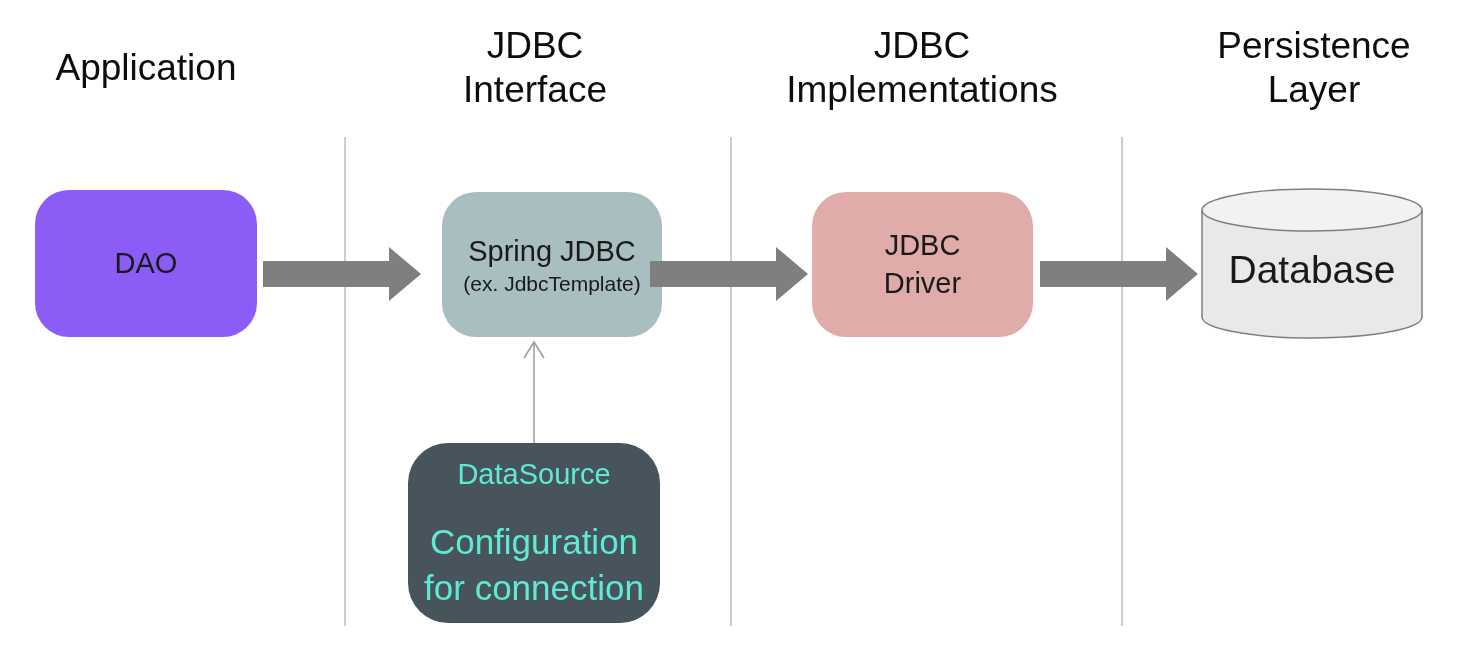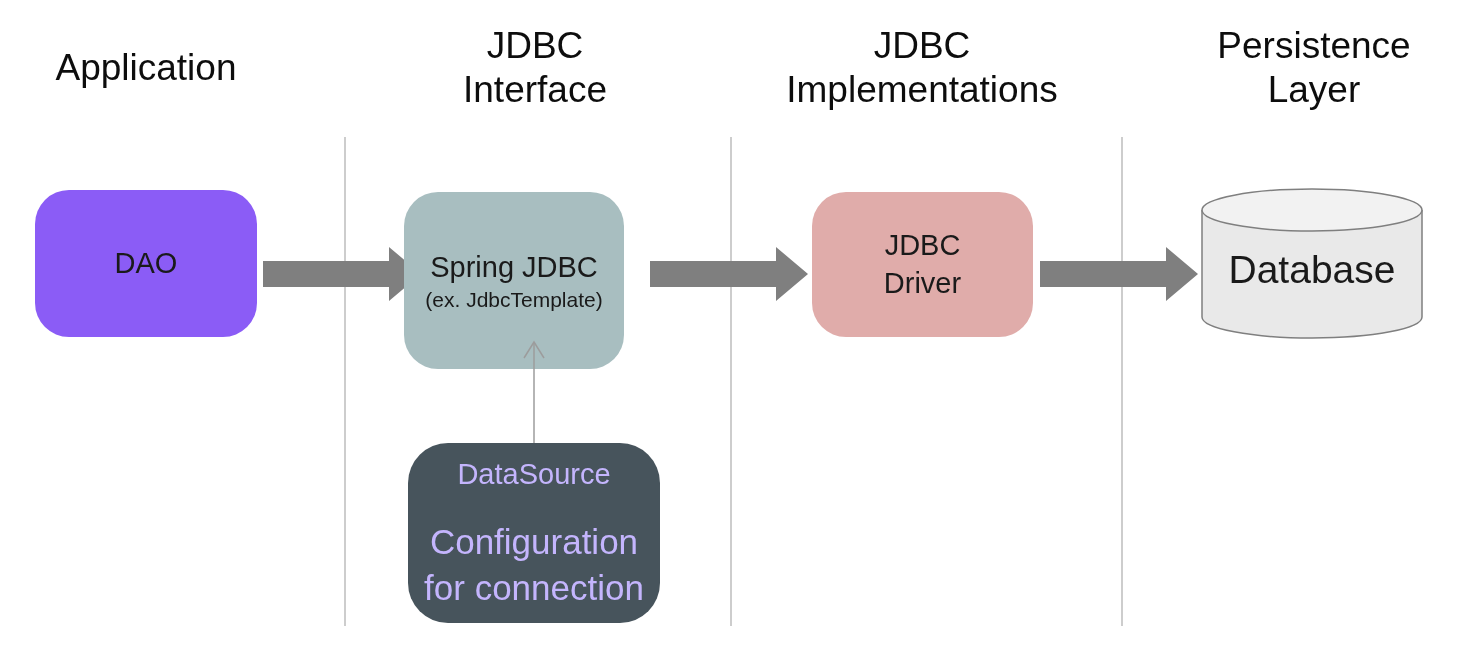--- a/index.html
+++ b/index.html
@@ -57,27 +57,27 @@
     justify-content: center;
     text-align: center;
     color: #1a1a1a;
     font-size: 29px;
     line-height: 1.3;
   }
   .node .sub { font-size: 21px; line-height: 1.2; }
   .twoLine { white-space: pre-line; }
 
   .node.dao     { left: 35px;  top: 190px; width: 222px; height: 147px; background: #8b5cf6; }
-  .node.spring  { left: 404px; top: 192px; width: 220px; height: 177px; background: #a8bec0; }
+  .node.spring  { left: 442px; top: 192px; width: 220px; height: 145px; background: #a8bec0; }
   .node.driver  { left: 812px; top: 192px; width: 221px; height: 145px; background: #e0acaa; }
 
   .node.datasource {
     left: 408px; top: 443px; width: 252px; height: 180px;
     background: #47545c;
-    color: #c4b5fd;
+    color: #5eead4;
     border-radius: 40px;
   }
   .node.datasource .sub {
     font-size: 35px;
     line-height: 1.3;
     margin-top: 26px;
     white-space: pre-line;
   }
 
   

